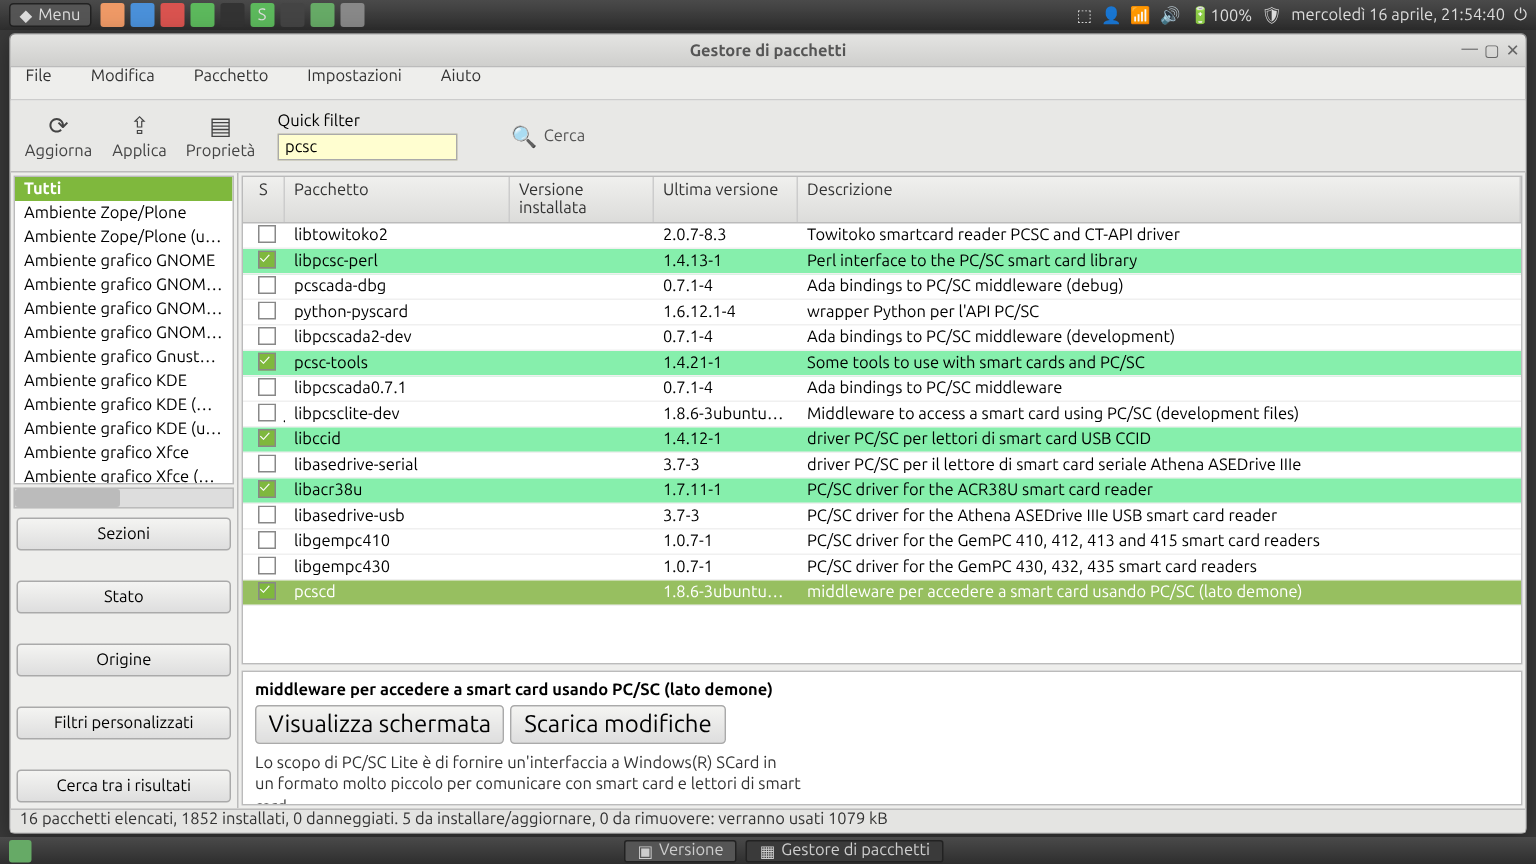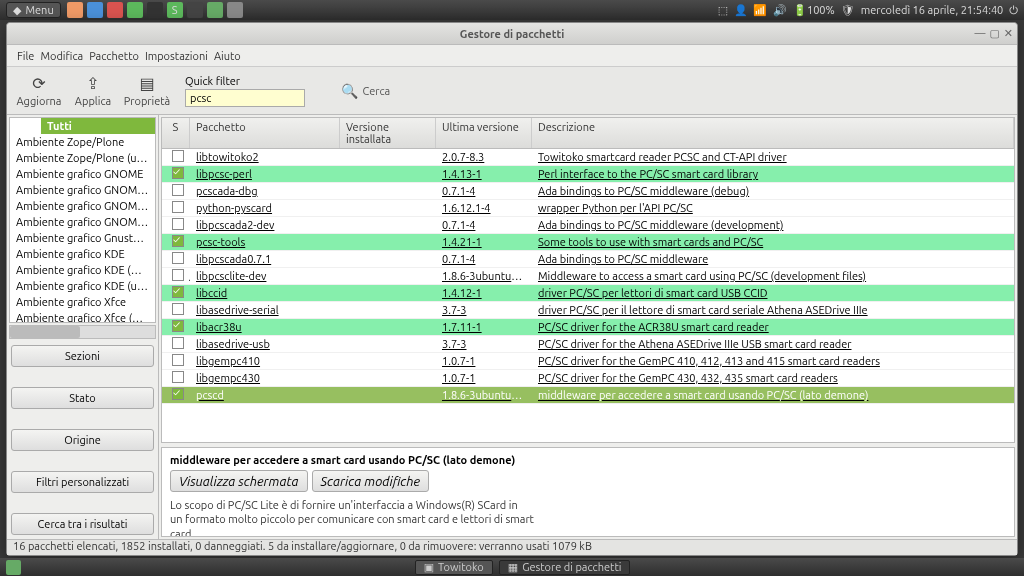--- a/index.html
+++ b/index.html
@@ -12,65 +12,65 @@
 .panel .tray-icons span { width: 16px; height: 16px; display: inline-flex; align-items: center; justify-content: center; border-radius: 2px; }
 .panel .right { margin-left: auto; display: flex; align-items: center; gap: 6px; }
 
 
 .window { position: absolute; left: 6px; top: 22px; right: 6px; bottom: 20px; background: #eeeeec; border: 1px solid #888; border-radius: 4px; display: flex; flex-direction: column; box-shadow: 0 4px 16px rgba(0,0,0,.4); }
 .titlebar { height: 22px; background: linear-gradient(#e4e4e2,#cfcfcd); border-bottom: 1px solid #bbb; display: flex; align-items: center; justify-content: center; position: relative; border-radius: 4px 4px 0 0; }
 .titlebar .title { font-weight: bold; color: #555; }
 .titlebar .wbuttons { position: absolute; right: 4px; display: flex; gap: 4px; color: #666; }
 .titlebar .wbuttons span { cursor: pointer; }
 
-.menubar { height: 22px; display: flex; align-items: center; gap: 6px; padding: 0 10px; color: #333; border-bottom: 1px solid #ccc; }
+.menubar { height: 22px; display: flex; gap: 26px; padding: 0 10px; color: #333; border-bottom: 1px solid #ccc; }
 .menubar span { cursor: pointer; }
 
 .toolbar { height: 48px; display: flex; align-items: center; gap: 6px; padding: 2px 8px; border-bottom: 1px solid #bbb; background: #e8e8e6; }
 .tool-btn { display: flex; flex-direction: column; align-items: center; gap: 2px; width: 48px; color: #444; cursor: pointer; }
 .tool-btn .ico { font-size: 16px; }
 .filter-group { display: flex; flex-direction: column; gap: 2px; margin-left: 8px; }
 .filter-group input { width: 120px; height: 18px; background: #fffed0; border: 1px solid #aaa; padding: 0 4px; }
 .search-group { display: flex; align-items: center; gap: 4px; margin-left: 30px; color: #555; }
 
 .body { flex: 1; display: flex; overflow: hidden; }
 
 .sidebar { width: 152px; display: flex; flex-direction: column; border-right: 1px solid #bbb; }
 .cat-list { flex: 1; overflow: hidden; background: #fff; border: 1px solid #bbb; margin: 2px; }
 .cat-item { padding: 2px 6px; white-space: nowrap; overflow: hidden; text-overflow: ellipsis; cursor: pointer; }
-.cat-item.sel { background: #7fb83d; color: #fff; font-weight: bold; margin-left: 31px; }
+.cat-item.sel { background: #7fb83d; color: #fff; font-weight: bold; }
 .side-scroll { height: 14px; background: #ddd; margin: 0 2px 2px 2px; border: 1px solid #bbb; position: relative; }
 .side-scroll::after { content: ""; position: absolute; left: 0; top: 0; bottom: 0; width: 70px; background: #bbb; border-radius: 2px; }
 .side-buttons { display: flex; flex-direction: column; gap: 20px; padding: 4px; justify-content: center; }
 .side-buttons button { height: 22px; background: linear-gradient(#f4f4f2,#dedede); border: 1px solid #aaa; border-radius: 3px; cursor: pointer; }
 
 .main { flex: 1; display: flex; flex-direction: column; overflow: hidden; }
 .table-wrap { flex: 1; overflow: hidden; border: 1px solid #bbb; margin: 2px; background: #fff; display: flex; flex-direction: column; }
 .thead { display: flex; background: linear-gradient(#f0f0ee,#dcdcda); border-bottom: 1px solid #bbb; }
 .thead .th { padding: 3px 6px; border-right: 1px solid #ccc; font-weight: normal; color: #333; }
 .c-s { width: 28px; text-align: center; }
 .c-name { width: 150px; }
 .c-inst { width: 96px; }
 .c-last { width: 96px; }
 .c-desc { flex: 1; }
 
-.tbody { flex: 1; overflow-y: auto; text-decoration: underline; }
+.tbody { flex: 1; overflow-y: auto; }
 .row { display: flex; align-items: center; height: 17px; border-bottom: 1px solid #f0f0f0; }
 .row .td { padding: 0 6px; overflow: hidden; white-space: nowrap; text-overflow: ellipsis; }
 .row.marked { background: #86efac; }
 .row.marked-sel { background: #97bf60; color: #fff; }
 .chk { width: 12px; height: 12px; border: 1px solid #888; background: #fff; display: inline-block; margin-left: 4px; }
 .chk.on { background: #7fb83d; position: relative; }
 .chk.on::after { content: "✓"; color: #fff; font-size: 10px; position: absolute; top: -2px; left: 0; }
 .bullet { color: #f57900; margin-left: 2px; }
 
 .detail { height: 90px; border: 1px solid #bbb; margin: 2px; background: #fff; padding: 6px 8px; overflow: hidden; display: flex; flex-direction: column; }
 .detail h3 { font-size: 11px; font-weight: bold; margin-bottom: 4px; }
 .detail-btns { display: flex; gap: 4px; margin-bottom: 6px; }
-.detail-btns button { padding: 3px 8px; background: linear-gradient(#f4f4f2,#dedede); border: 1px solid #aaa; border-radius: 3px; cursor: pointer; font-size: 13px; font-style: italic; }
+.detail-btns button { padding: 3px 8px; background: linear-gradient(#f4f4f2,#dedede); border: 1px solid #aaa; border-radius: 3px; cursor: pointer; font-size: 16px; }
 .detail p { color: #333; line-height: 1.3; }
 
 .statusbar { height: 16px; background: #e4e4e2; border-top: 1px solid #bbb; padding: 0 6px; display: flex; align-items: flex-start; color: #333; font-size: 11px; }
 
 
 .taskbar { position: absolute; left: 0; right: 0; bottom: 0; height: 18px; background: linear-gradient(#4a4a4a,#2e2e2e); display: flex; align-items: center; gap: 6px; padding: 0 6px; color: #ccc; }
 .task { background: #555; border: 1px solid #222; border-radius: 2px; padding: 0 8px; height: 15px; display: flex; align-items: center; gap: 4px; cursor: pointer; }
 .task.active { background: #3a3a3a; }
 </style>
 </head>
@@ -310,20 +310,20 @@
   <div class="statusbar">
     <span>16 pacchetti elencati, 1852 installati, 0 danneggiati. 5 da installare/aggiornare, 0 da rimuovere: verranno usati 1079 kB</span>
   </div>
 </div>
 
 <div class="taskbar">
   <span style="background:#6a6;width:15px;height:15px;display:inline-block;border-radius:2px;"></span>
   <div style="flex:1"></div>
   <div class="task">
     <span>▣</span>
-    <span>Towitoko</span>
+    <span>Versione</span>
   </div>
   <div class="task active">
     <span>▦</span>
     <span>Gestore di pacchetti</span>
   </div>
   <div style="flex:1"></div>
 </div>
 
 </body></html>

